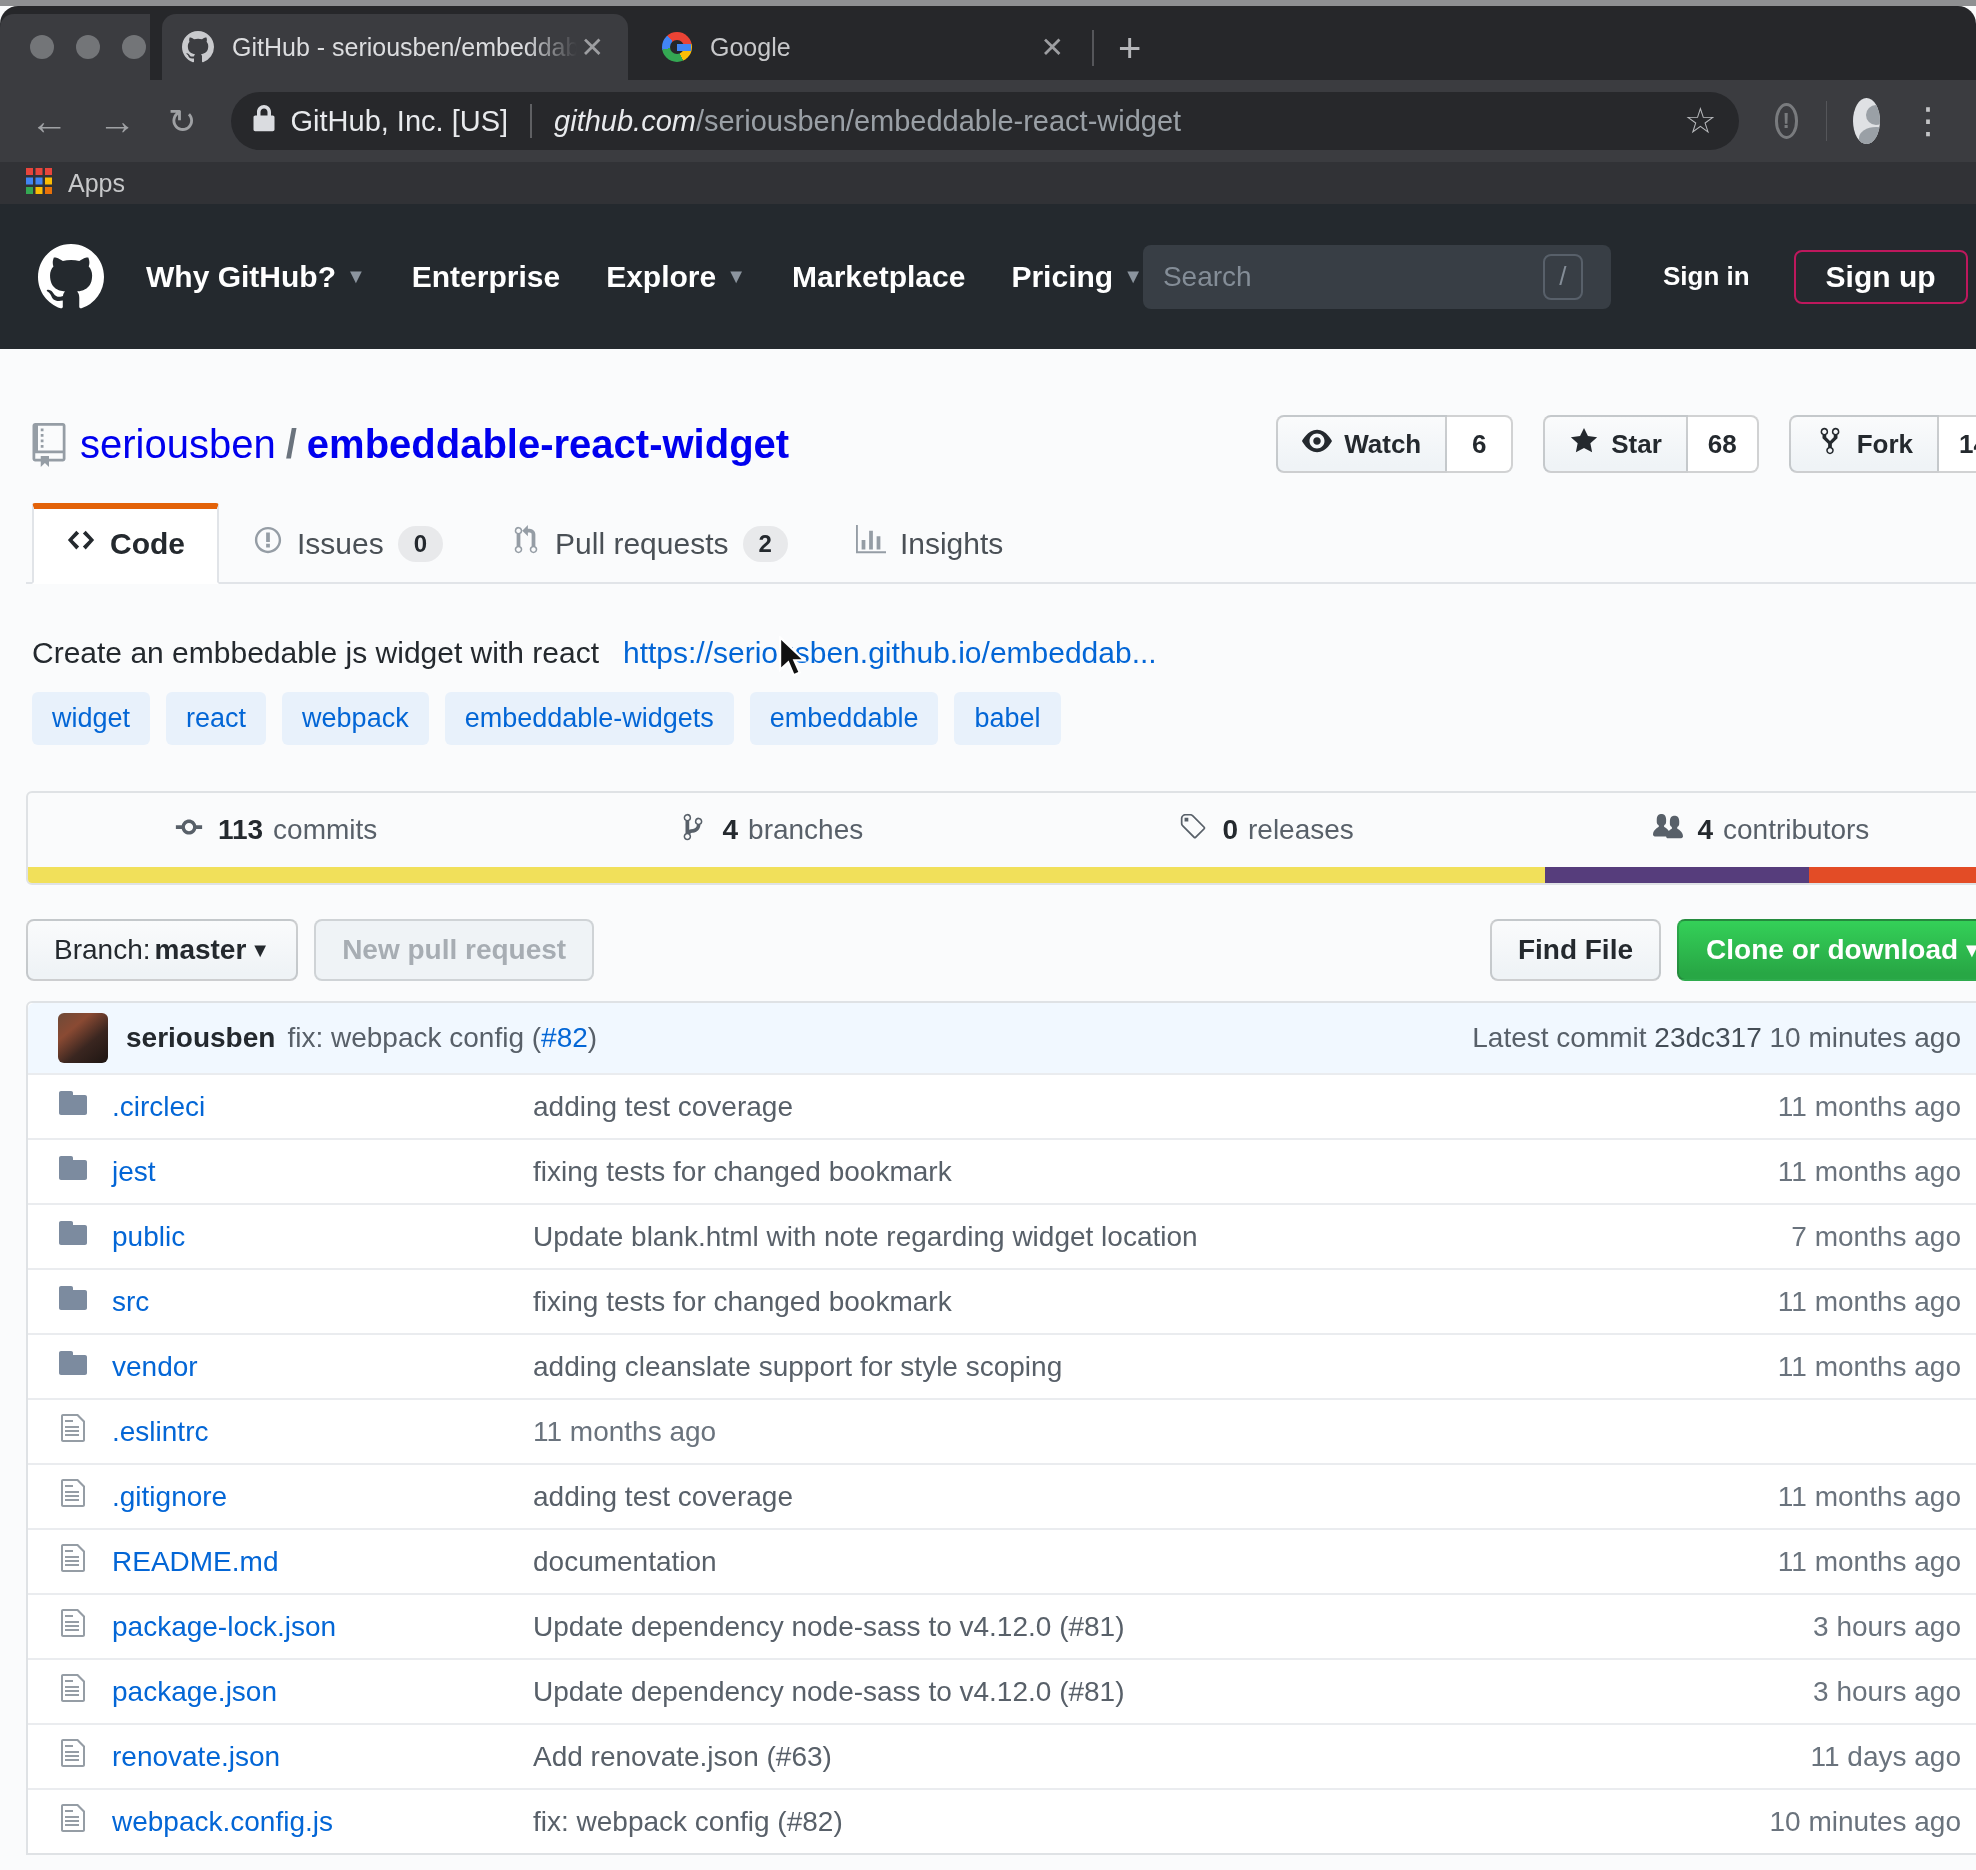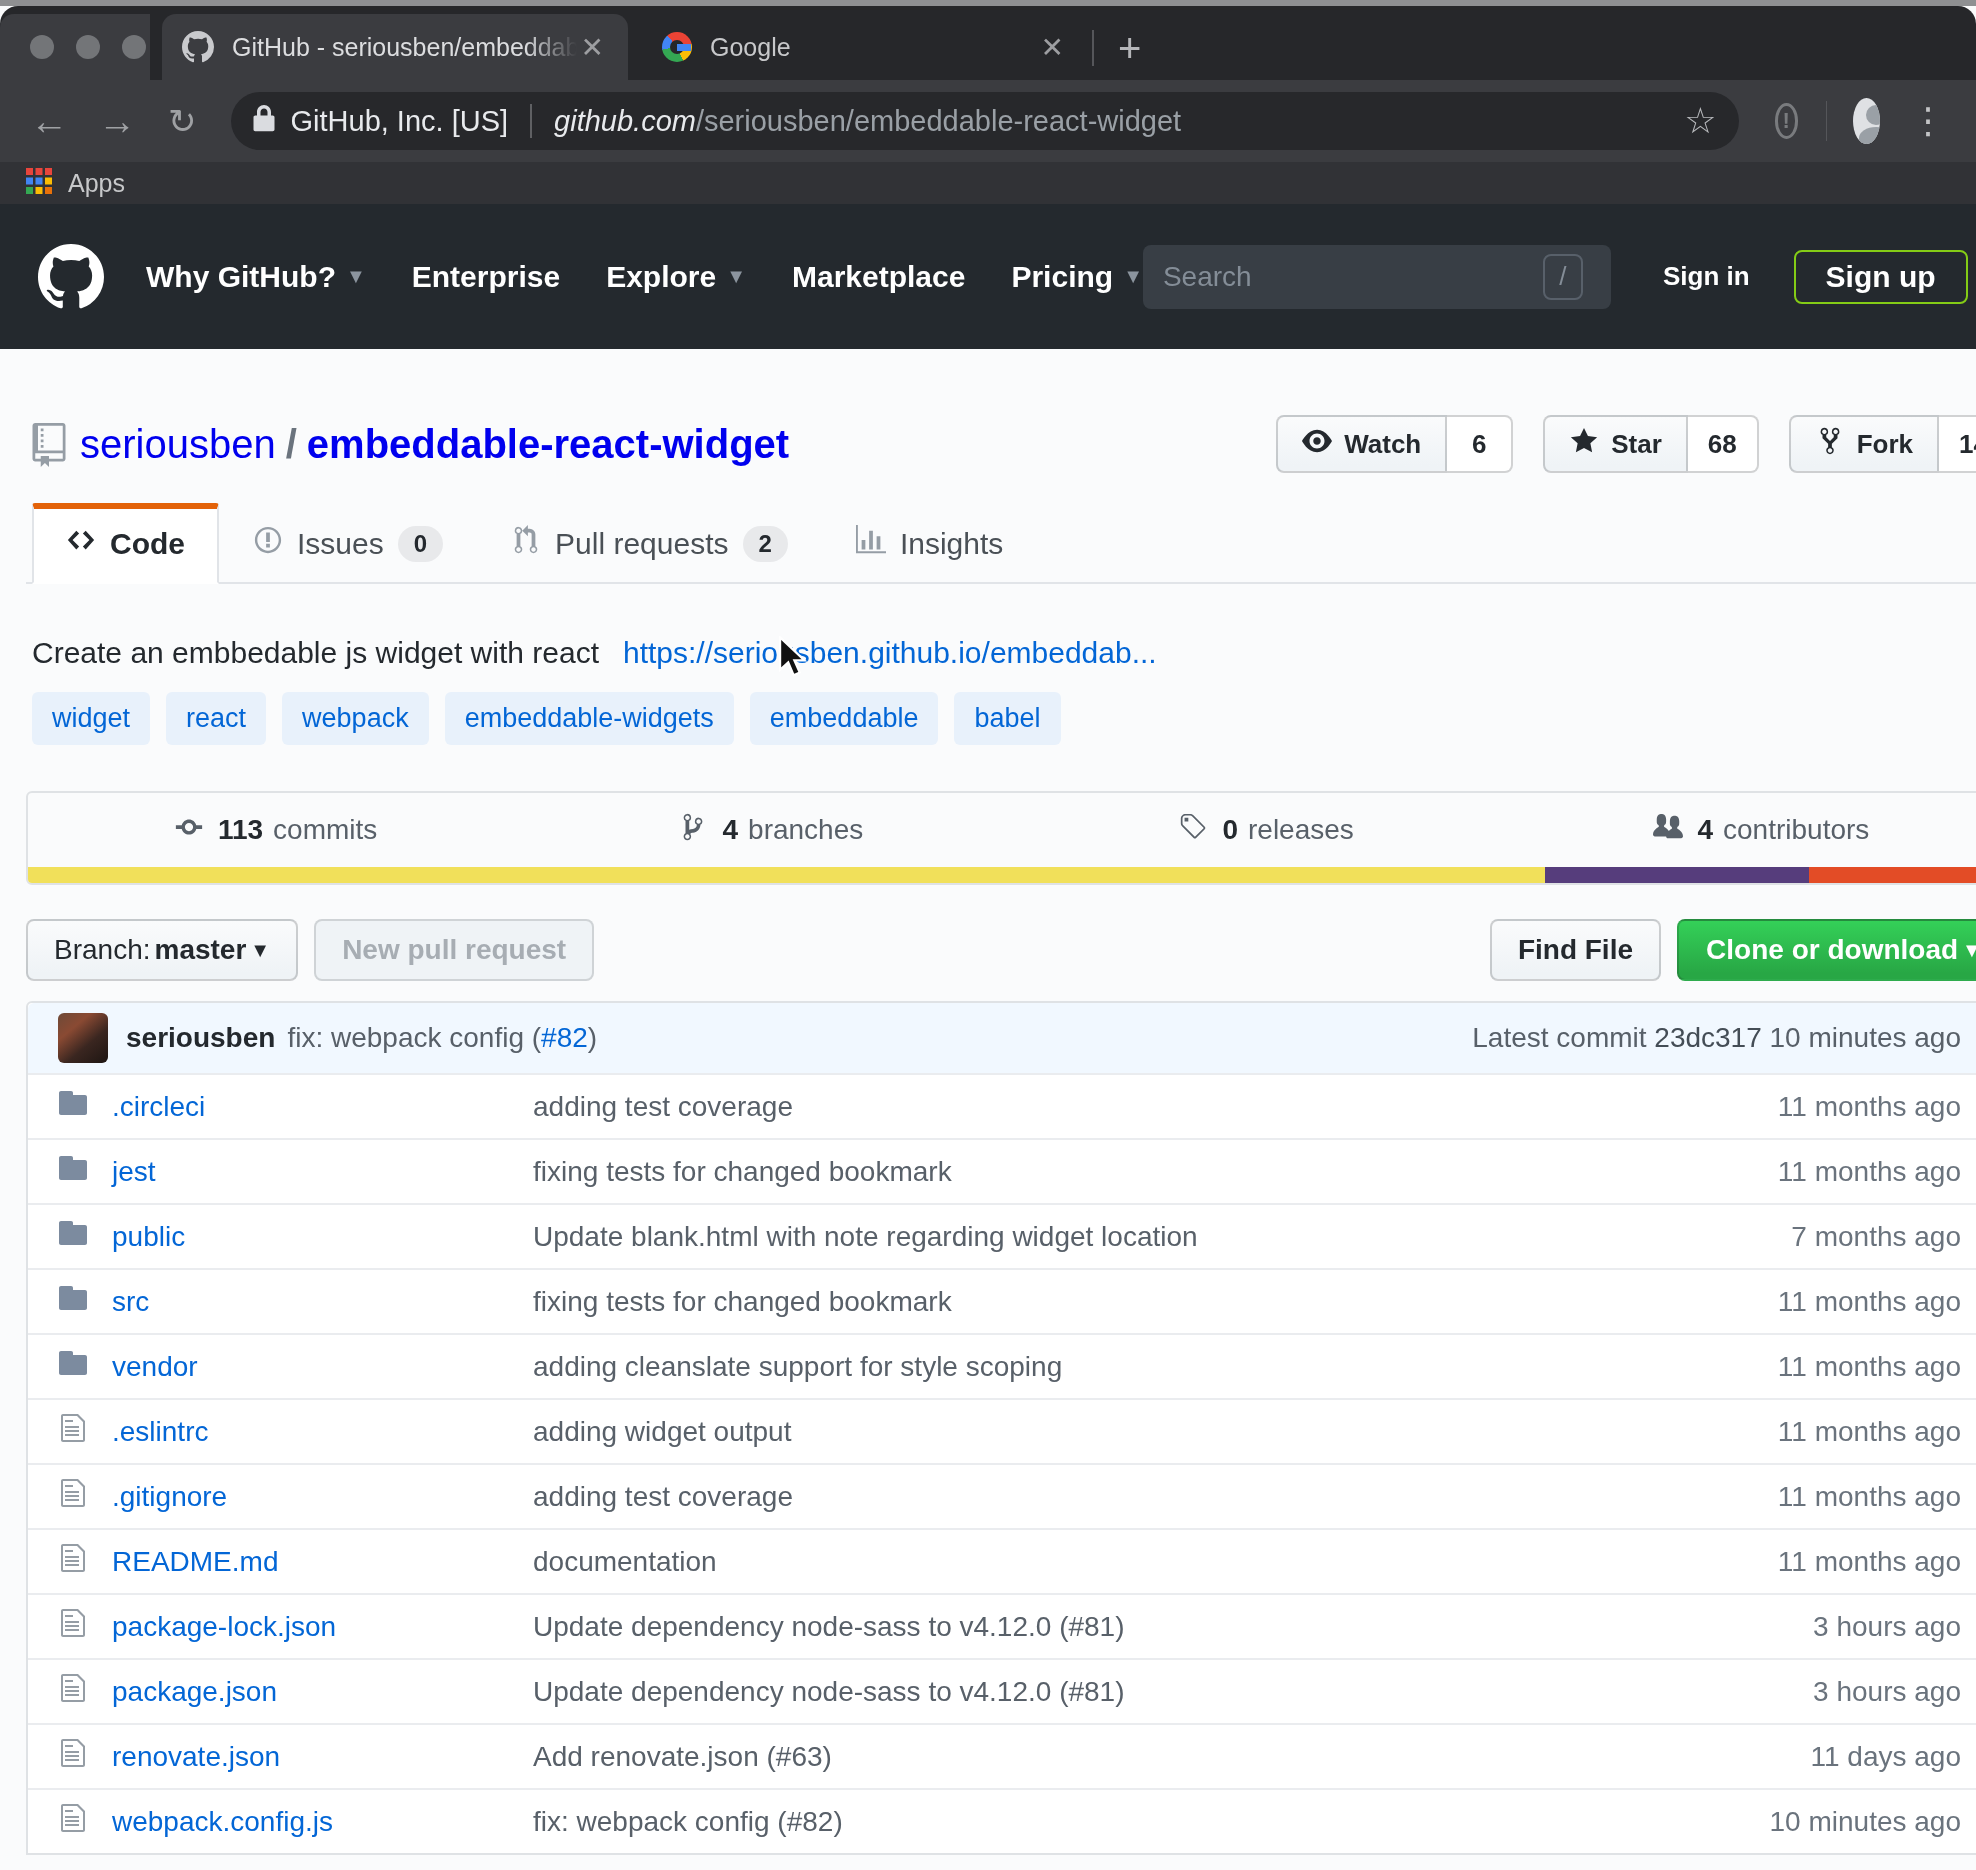--- a/index.html
+++ b/index.html
@@ -58,21 +58,21 @@
   .gh-nav li { color:#fff; font-size:30px; font-weight:600; display:flex; align-items:center; gap:10px; white-space:nowrap; }
   .nav-caret { color:#8b949e; font-size:20px; }
   .gh-search { margin-left:auto; width:486px; height:64px; background:#383e45; border-radius:8px;
                display:flex; align-items:center; padding:0 28px 0 20px; }
   .gh-search input { background:transparent; border:none; outline:none; color:#b1bac4; font-size:28px; width:380px;
                      font-family:"Liberation Sans",sans-serif; }
   .gh-search input::placeholder { color:#848d97; }
   .slash-key { margin-left:auto; width:40px; height:46px; border:2px solid #58606a; border-radius:8px; color:#848d97;
                font-size:26px; display:flex; align-items:center; justify-content:center; }
   .signin-link { color:#fff; font-size:26px; font-weight:600; margin-left:52px; white-space:nowrap; }
-  .signup-btn { margin-left:44px; color:#fff; font-size:30px; font-weight:600; border:2px solid #84cc16;
+  .signup-btn { margin-left:44px; color:#fff; font-size:30px; font-weight:600; border:2px solid #be185d;
                 border-radius:8px; padding:8px 30px; white-space:nowrap; }
 
   
   .container { width:2010px; padding-left:26px; }
   .pagehead { display:flex; align-items:center; margin-top:64px; height:62px; }
   .repo-icon svg { width:34px; height:44px; fill:#959da5; margin:6px 14px 0 6px; }
   .repo-title { font-size:40px; color:var(--link); }
   .repo-title .owner { font-weight:400; }
   .repo-title .sep { color:#6a737d; margin:0 10px; }
   .repo-title .name { font-weight:700; }
@@ -430,21 +430,20 @@
             <div class="cell-msg"><a href="#" style="color: rgb(88, 96, 105);">adding cleanslate support for style scoping</a></div>
             <div class="cell-age">11 months ago</div>
           </div>
           <div class="file-row">
             <div class="cell-name">
               <span><svg class="icon-file" viewBox="0 0 12 16">
                   <path d="M6 5H2V4h4v1zM2 8h7V7H2v1zm0 2h7V9H2v1zm0 2h7v-1H2v1zm10-7.5V14c0 .55-.45 1-1 1H1c-.55 0-1-.45-1-1V2c0-.55.45-1 1-1h7.5L12 4.5zM11 5L8 2H1v12h10V5z"></path>
                 </svg></span>
               <a href="#">.eslintrc</a>
             </div>
-            <div class="cell-msg"><a href="#" style="color: rgb(88, 96, 105);">adding widget output</a></div>
             <div class="cell-age">11 months ago</div>
           </div>
           <div class="file-row">
             <div class="cell-name">
               <span><svg class="icon-file" viewBox="0 0 12 16">
                   <path d="M6 5H2V4h4v1zM2 8h7V7H2v1zm0 2h7V9H2v1zm0 2h7v-1H2v1zm10-7.5V14c0 .55-.45 1-1 1H1c-.55 0-1-.45-1-1V2c0-.55.45-1 1-1h7.5L12 4.5zM11 5L8 2H1v12h10V5z"></path>
                 </svg></span>
               <a href="#">.gitignore</a>
             </div>
             <div class="cell-msg"><a href="#" style="color: rgb(88, 96, 105);">adding test coverage</a></div>

